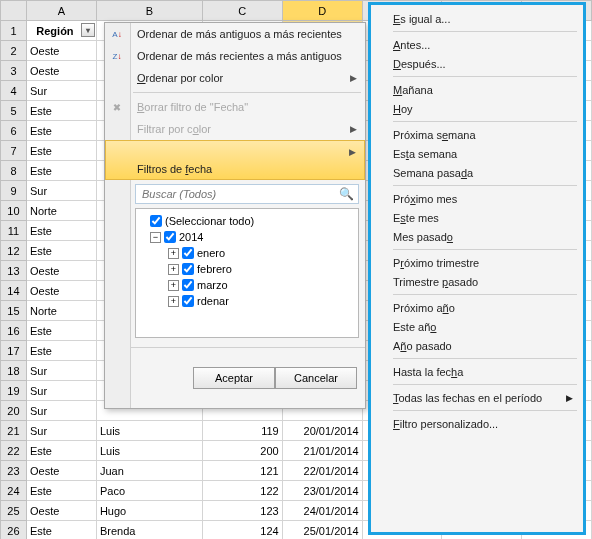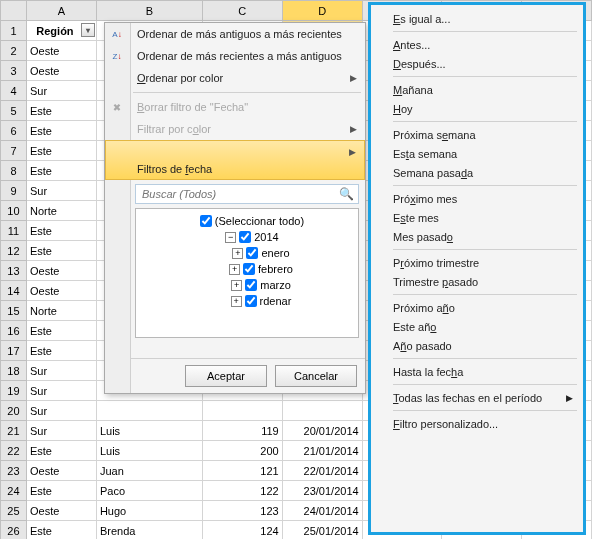--- a/index.html
+++ b/index.html
@@ -113,29 +113,28 @@
   }
   .searchbox .mag { color: #2a5db0; font-size: 12px; }
   .treebox {
     margin: 2px 6px 2px 30px;
     border: 1px solid #b8b8b8;
     background: #fff;
     height: 130px;
     padding: 4px 4px;
     overflow: hidden;
   }
-  .treerow { display: flex; align-items: center; height: 16px; font-size: 11px; justify-content: center; }
+  .treerow { display: flex; align-items: center; height: 16px; font-size: 11px; }
   .treerow .exp { width: 11px; height:11px; border:1px solid #888; font-size:9px; line-height:9px; text-align:center; margin-right:3px; }
   .treerow input[type=checkbox] { margin: 0 3px 0 0; width:12px; height:12px; }
   .btns {
     display: flex; justify-content: flex-end;
-    gap: 8px;
-    padding: 6px 8px;
+    padding: 19px 8px;
     border-top: 1px solid #d0d0d0;
-    margin-top: 20px;
+    margin-top: 9px;
   }
   .btns button {
     width: 82px; height: 22px;
     background: linear-gradient(#fdfdfd,#e6e6e6);
     border: 1px solid #9c9c9c;
     font-size: 11px;
   }
 
   
   .menu2 {

